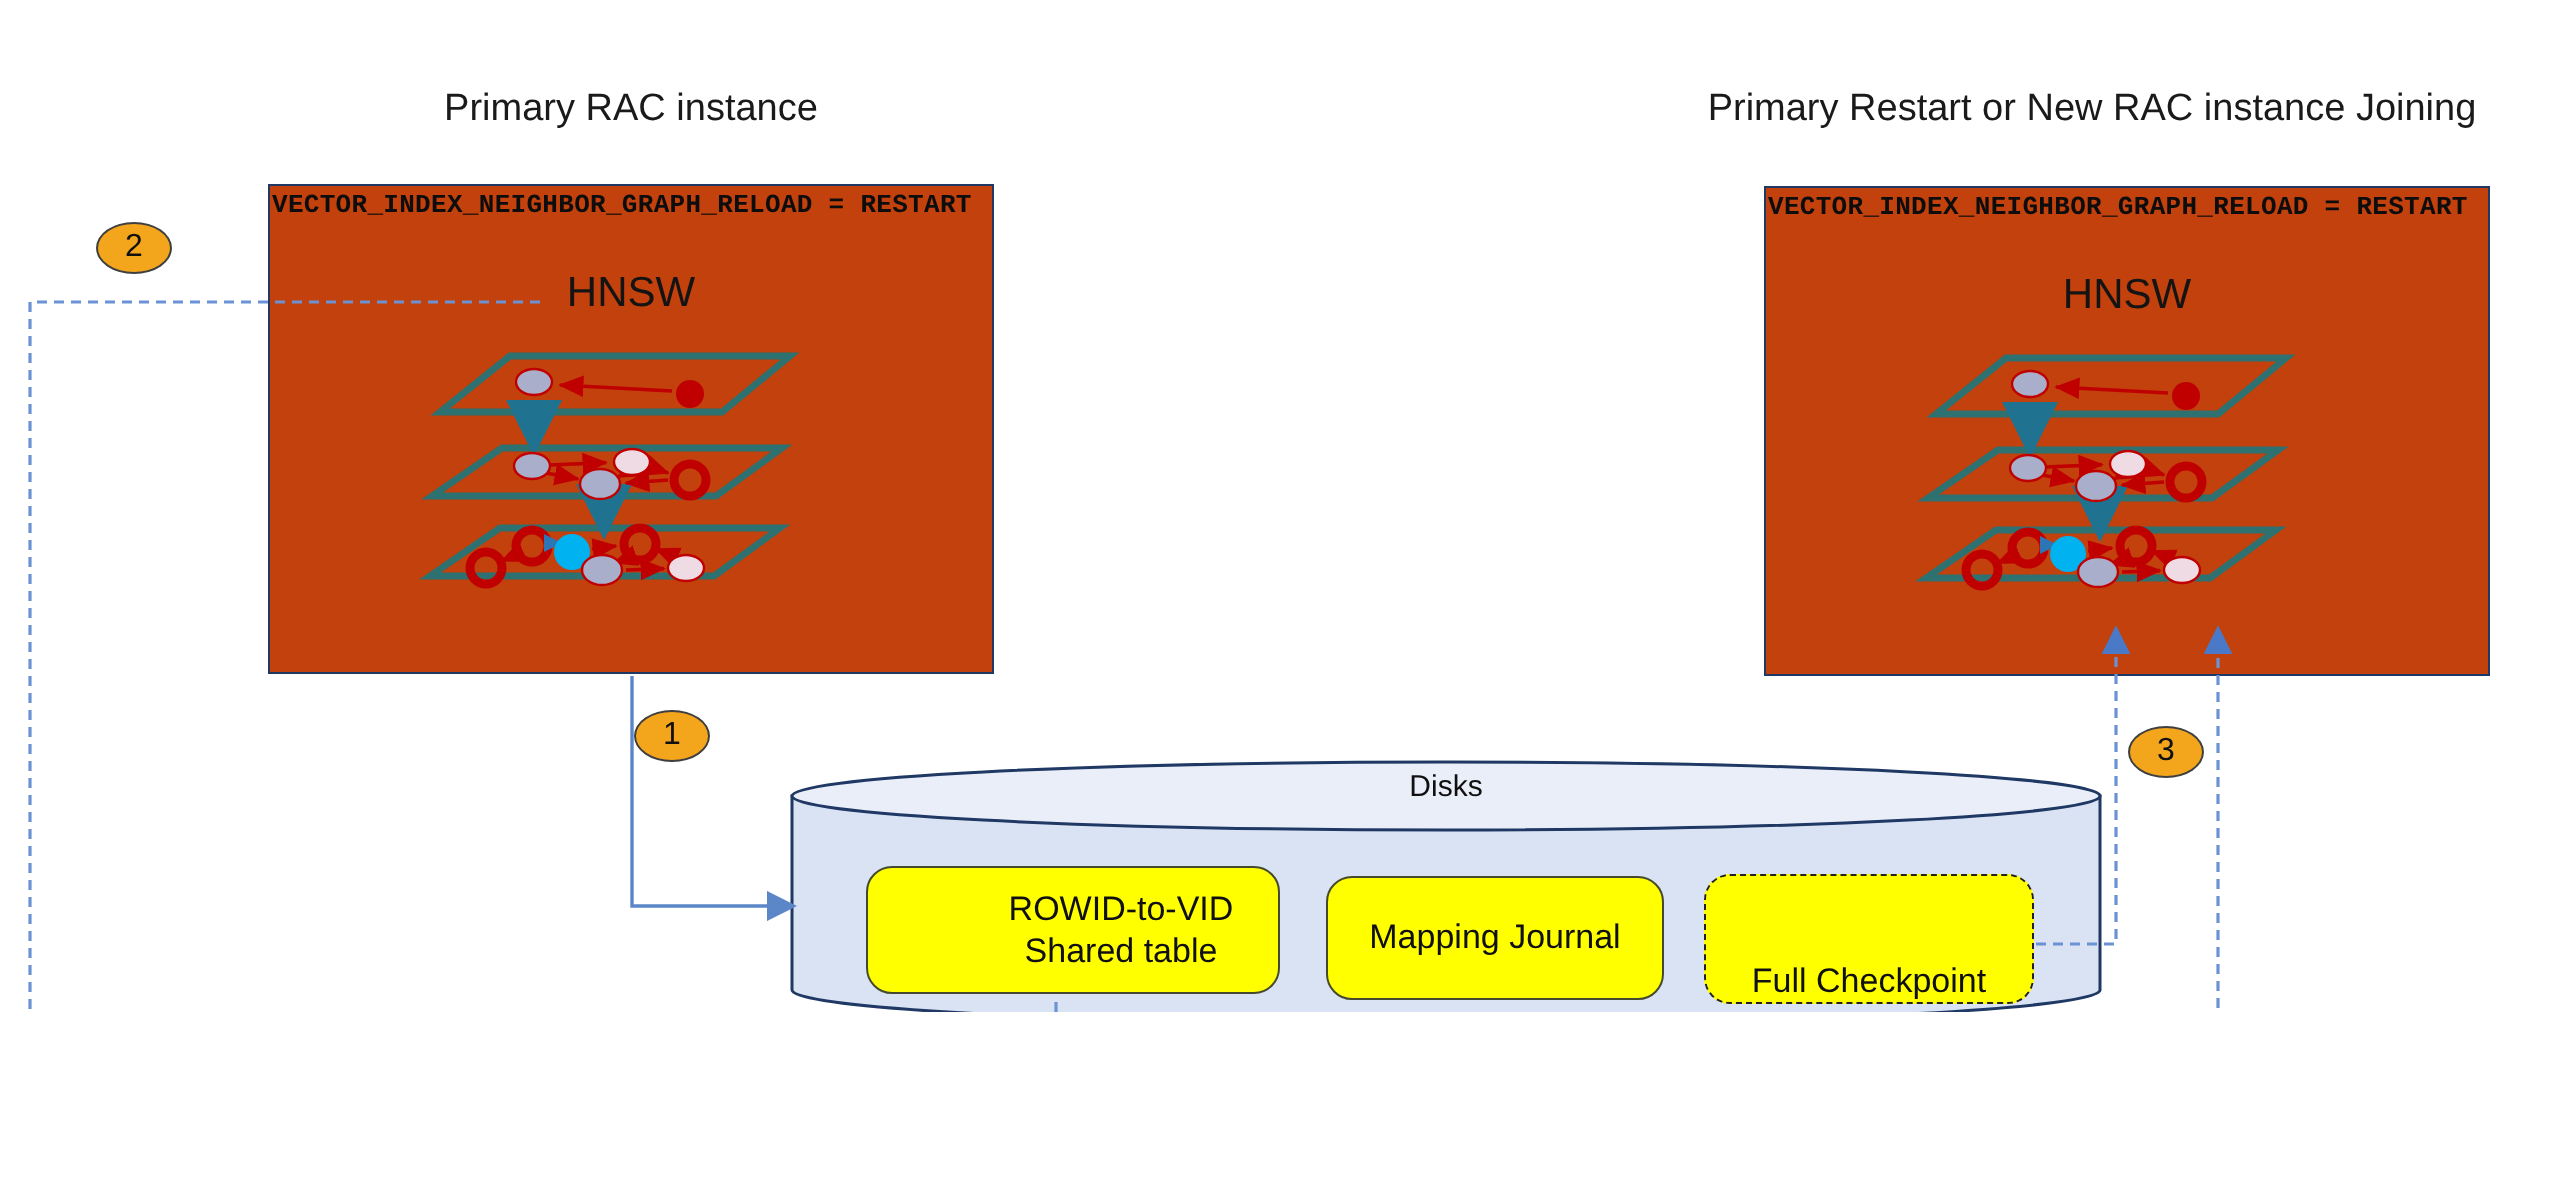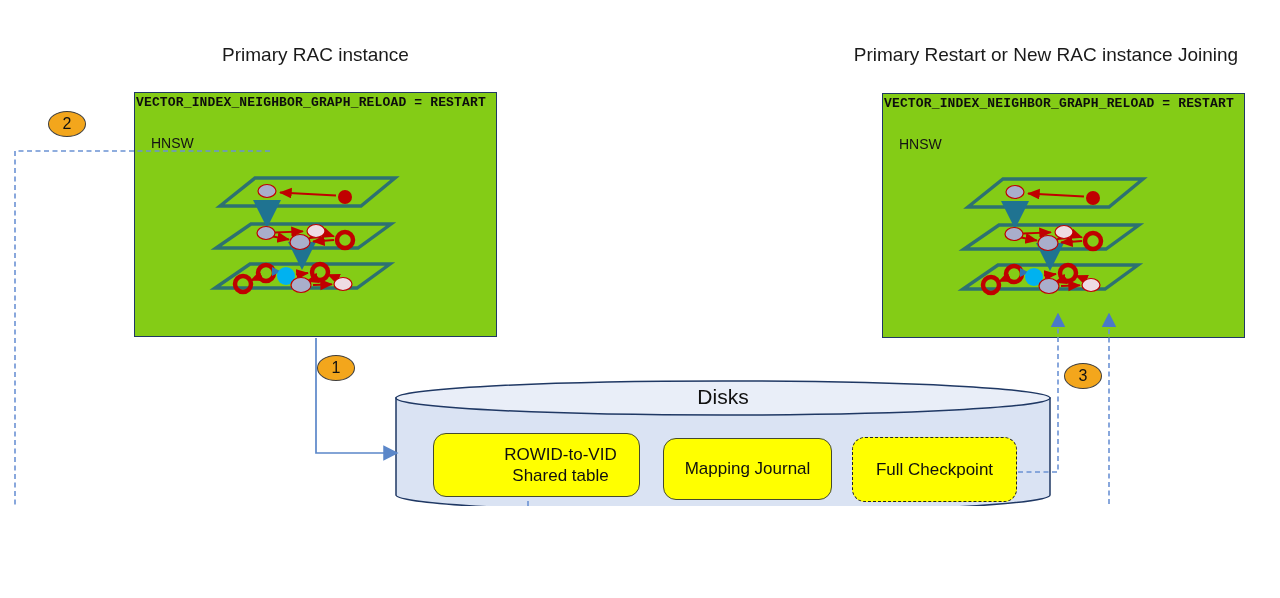--- a/index.html
+++ b/index.html
@@ -3,51 +3,51 @@
 <meta charset="utf-8">
 <style>
   html,body{margin:0;padding:0;background:#ffffff;}
   #page{position:relative;width:1280px;height:506px;background:#ffffff;overflow:hidden;
         font-family:"Liberation Sans",sans-serif;color:#111;}
 
   .title{position:absolute;font-size:19px;color:#1a1a1a;text-align:center;white-space:nowrap;}
   #title-left{left:134px;top:44px;width:363px;}
   #title-right{left:820px;top:44px;width:452px;}
 
-  .instance-box{position:absolute;width:363px;height:245px;background:#84cc16;
+  .instance-box{position:absolute;width:363px;height:245px;background:#c2410c;
                 border:1.6px solid #1f3864;box-sizing:border-box;}
   #box-left{left:134px;top:92px;}
   #box-right{left:882px;top:93px;}
 
   .param{position:absolute;left:0;top:2px;width:100%;
          font-family:"Liberation Mono",monospace;font-weight:bold;font-size:13px;
          letter-spacing:.15px;white-space:nowrap;color:#0d0d0d;padding-left:1px;}
-  .hnsw-label{position:absolute;left:0;top:42px;width:100%;text-align:left;
-              font-size:14px;color:#141414;padding-left:16px;}
+  .hnsw-label{position:absolute;left:0;top:42px;width:100%;text-align:center;
+              font-size:21px;color:#141414;}
   .graph-slot{position:absolute;left:68px;top:80px;width:200px;height:125px;}
   .hnsw-graph{width:200px;height:125px;display:block;}
 
   .plane{fill:none;stroke:#2d7171;stroke-width:3.4;}
   .tarrow{stroke:#1f7391;stroke-width:4;}
   .redge{stroke:#c00000;stroke-width:1.8;}
   .gray{fill:#a9aecb;stroke:#c00000;stroke-width:1.2;}
   .pink{fill:#eedbe3;stroke:#c00000;stroke-width:1.2;}
   .ring{fill:none;stroke:#c00000;stroke-width:4.5;}
 
   #cylinder{position:absolute;left:393px;top:378px;width:660px;height:140px;z-index:1;}
   #disks-label{position:absolute;left:393px;top:385px;width:660px;text-align:center;
-               font-size:21px;color:#101010;z-index:2;}
+               font-size:15px;color:#101010;z-index:2;}
 
   .disk-item{position:absolute;background:#ffff00;border:1.7px solid #454a2e;border-radius:13px;
              display:flex;flex-direction:column;align-items:center;justify-content:center;
              font-size:17px;line-height:1.25;color:#101010;z-index:2;text-align:center;
              box-sizing:border-box;}
   #disk-rowid{left:433px;top:433px;width:207px;height:64px;padding-left:48px;}
   #disk-journal{left:663px;top:438px;width:169px;height:62px;}
-  #disk-checkpoint{left:852px;top:437px;width:165px;height:65px;border-style:dashed;border-color:#222;}
+  #disk-checkpoint{left:852px;top:437px;width:165px;height:65px;border-style:dashed;border-color:#222;justify-content:flex-end;}
 
   #connectors{position:absolute;left:0;top:0;width:1280px;height:598px;z-index:5;pointer-events:none;}
 
   .badge{position:absolute;width:38px;height:26px;border-radius:50%;background:#f3a61c;
          border:1.6px solid #3f3f3f;box-sizing:border-box;display:flex;align-items:center;
          justify-content:center;font-size:16px;color:#111;z-index:6;}
   #badge-2{left:48px;top:111px;}
   #badge-1{left:317px;top:355px;}
   #badge-3{left:1064px;top:363px;}
 </style>

